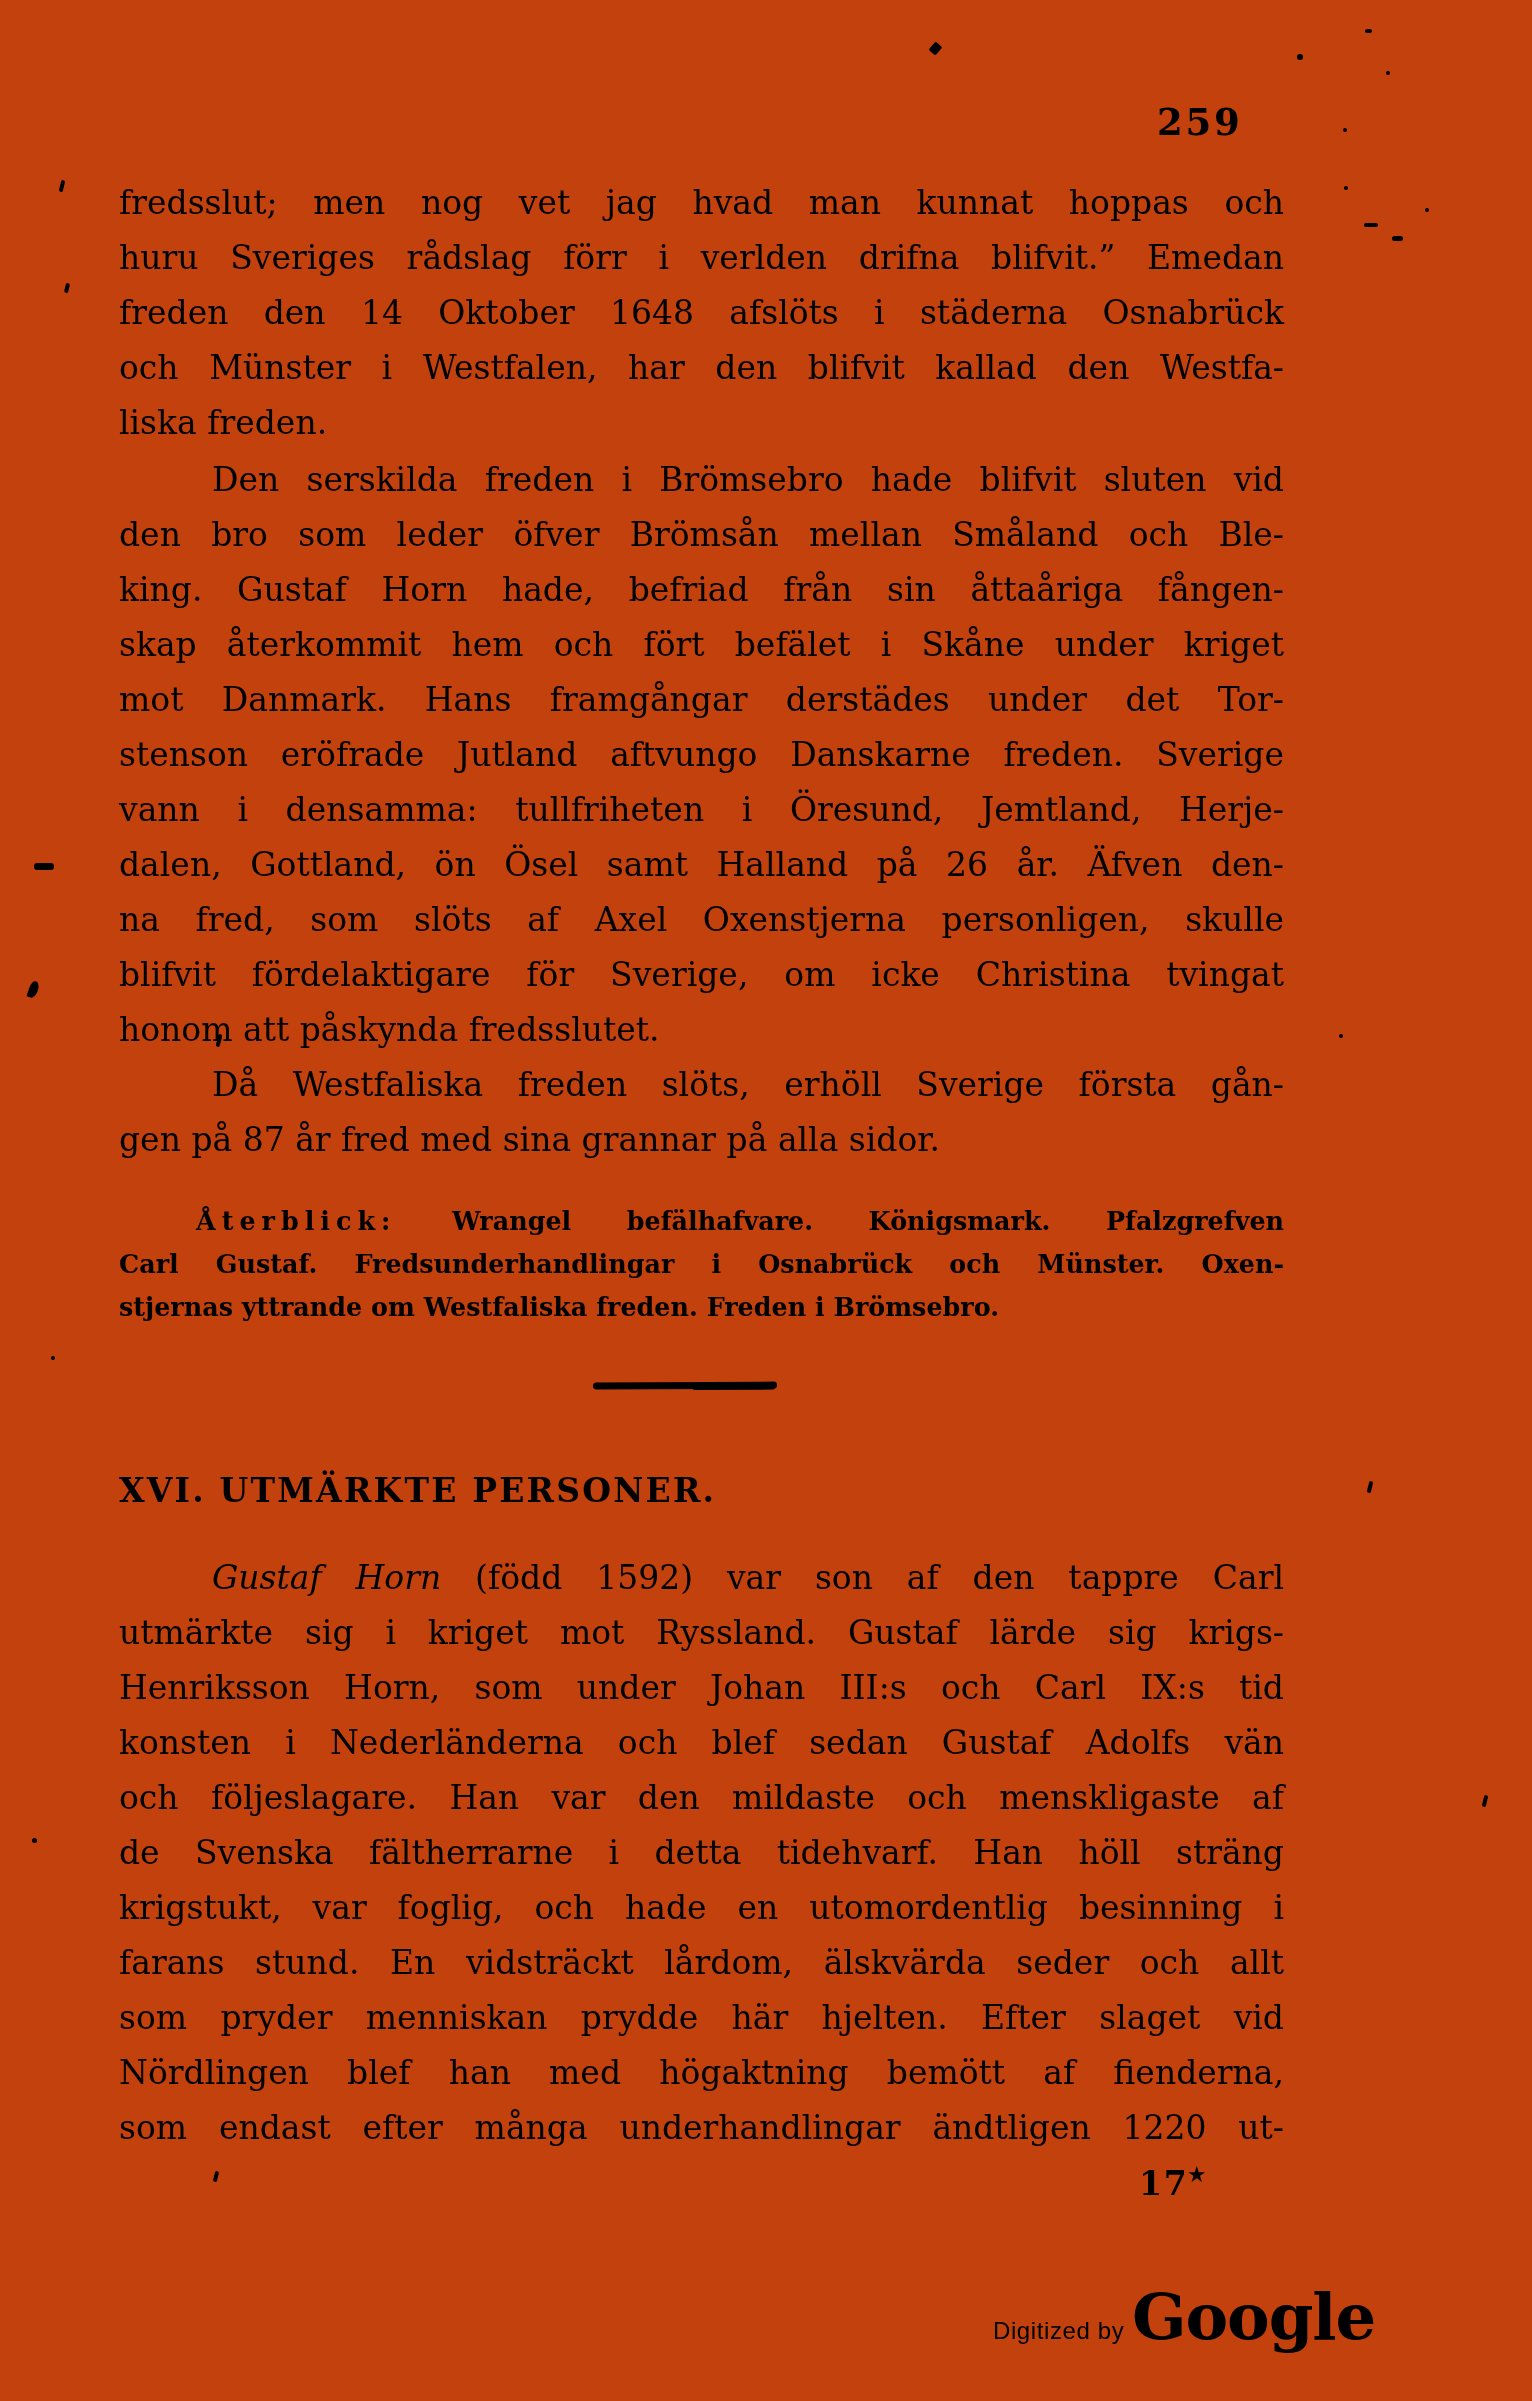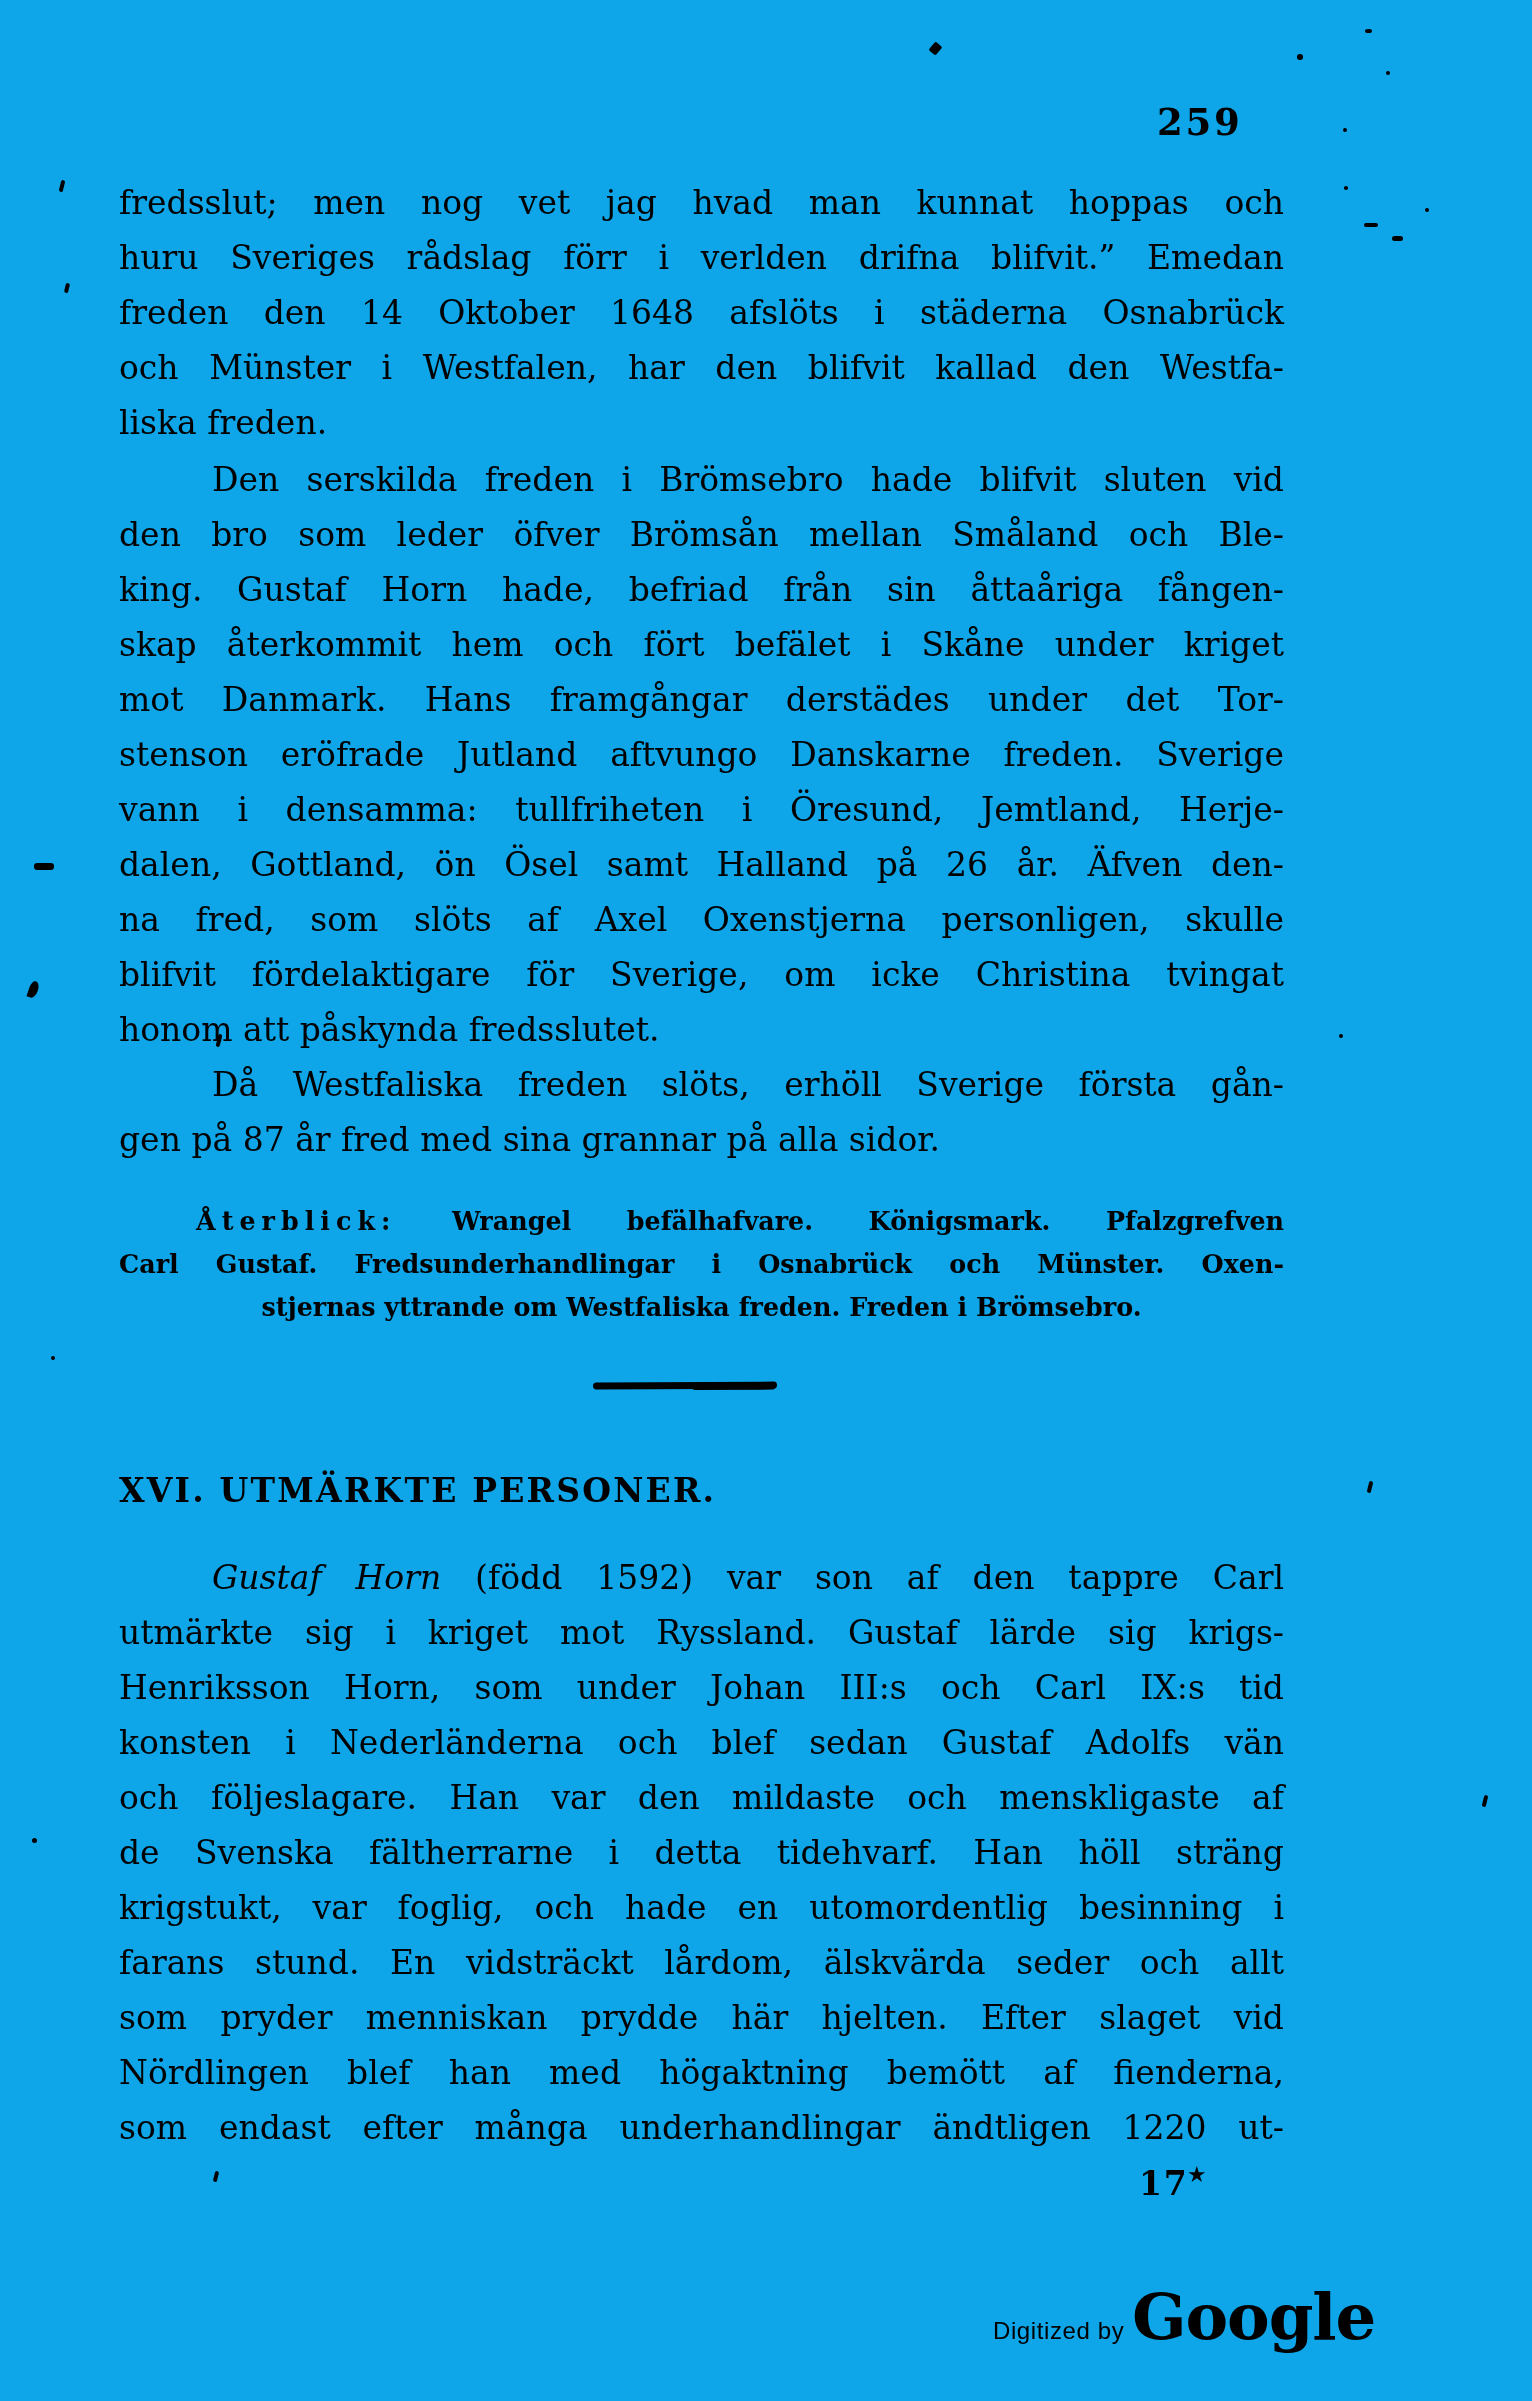--- a/index.html
+++ b/index.html
@@ -4,21 +4,21 @@
 <style>
   html, body {
     margin: 0;
     padding: 0;
     background: #ffffff;
   }
   .scan-page {
     position: relative;
     width: 1532px;
     height: 2401px;
-    background: #0ea5e9;
+    background: #c2410c;
     color: #000000;
     overflow: hidden;
     font-family: "DejaVu Serif", "Liberation Serif", serif;
   }
   
   .page-number {
     position: absolute;
     left: 1157px;
     top: 103px;
     font-size: 37px;
@@ -48,21 +48,21 @@
   .italic { font-style: italic; }
   
   .retrospect {
     position: absolute;
     left: 119px;
     width: 1165px;
     font-weight: 700;
     font-size: 25.4px;
     line-height: 43px;
   }
-  .retrospect .line { height: 43px; text-align: center; }
+  .retrospect .line { height: 43px; }
   .retrospect .line.indent { text-indent: 77px; }
   .spaced-lead { letter-spacing: 6px; }
   
   .divider-rule {
     position: absolute;
     left: 593px;
     top: 1382px;
     width: 184px;
     height: 7.2px;
     background: #000;

